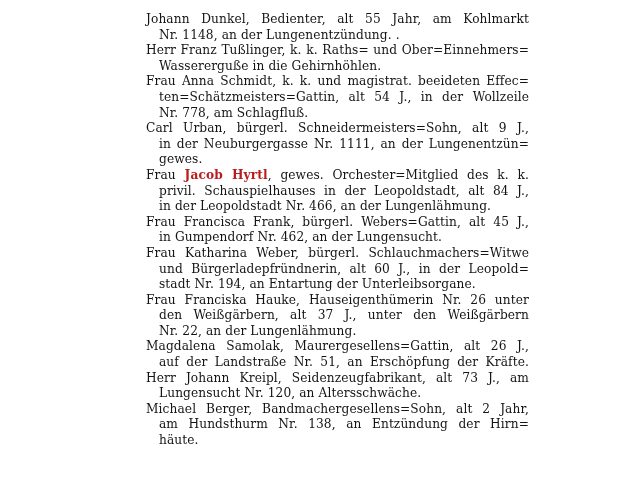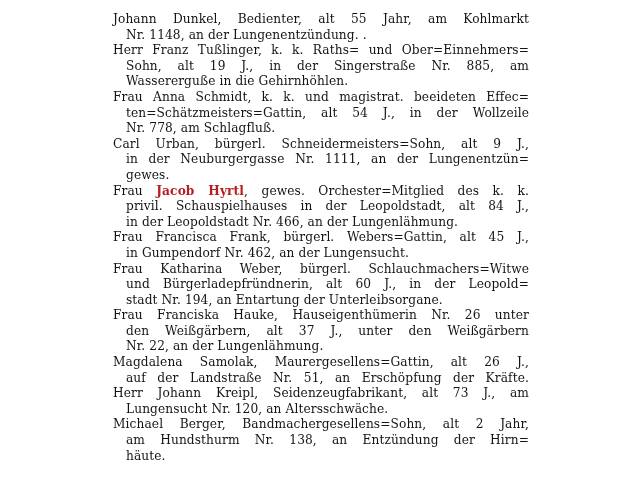--- a/index.html
+++ b/index.html
@@ -13,39 +13,39 @@
     letter-spacing: 0.1px;
   }
   .heading {
     text-align: center; font-weight: bold; font-size: 12.6px;
     height: 17px; padding-left: 18px;
   }
   .entry { text-align: justify; }
   .line {
     display: block; white-space: nowrap; height: 15.6px;
     text-align-last: justify;
+    margin-left: 33px;
   }
   .line.first { padding-left: 0; }
   .line.cont { padding-left: 13px; }
   .line.last { text-align-last: left; }
   .red { color: #b91c1c; font-weight: bold; }
 </style>
 </head>
 <body>
 
 <div class="page">
 
   <div class="entry">
     <span class="line first">Johann Dunkel, Bedienter, alt 55 Jahr, am Kohlmarkt</span>
     <span class="line cont last">Nr. 1148, an der Lungenentzündung. .</span>
   </div>
 
   <div class="entry">
     <span class="line first">Herr Franz Tußlinger, k. k. Raths= und Ober=Einnehmers=</span>
-    <span class="line cont">Sohn, alt 19 J., in der Singerstraße Nr. 885, am</span>
     <span class="line cont last">Wassererguße in die Gehirnhöhlen.</span>
   </div>
 
   <div class="entry">
     <span class="line first">Frau Anna Schmidt, k. k. und magistrat. beeideten Effec=</span>
     <span class="line cont">ten=Schätzmeisters=Gattin, alt 54 J., in der Wollzeile</span>
     <span class="line cont last">Nr. 778, am Schlagfluß.</span>
   </div>
 
   <div class="entry">

